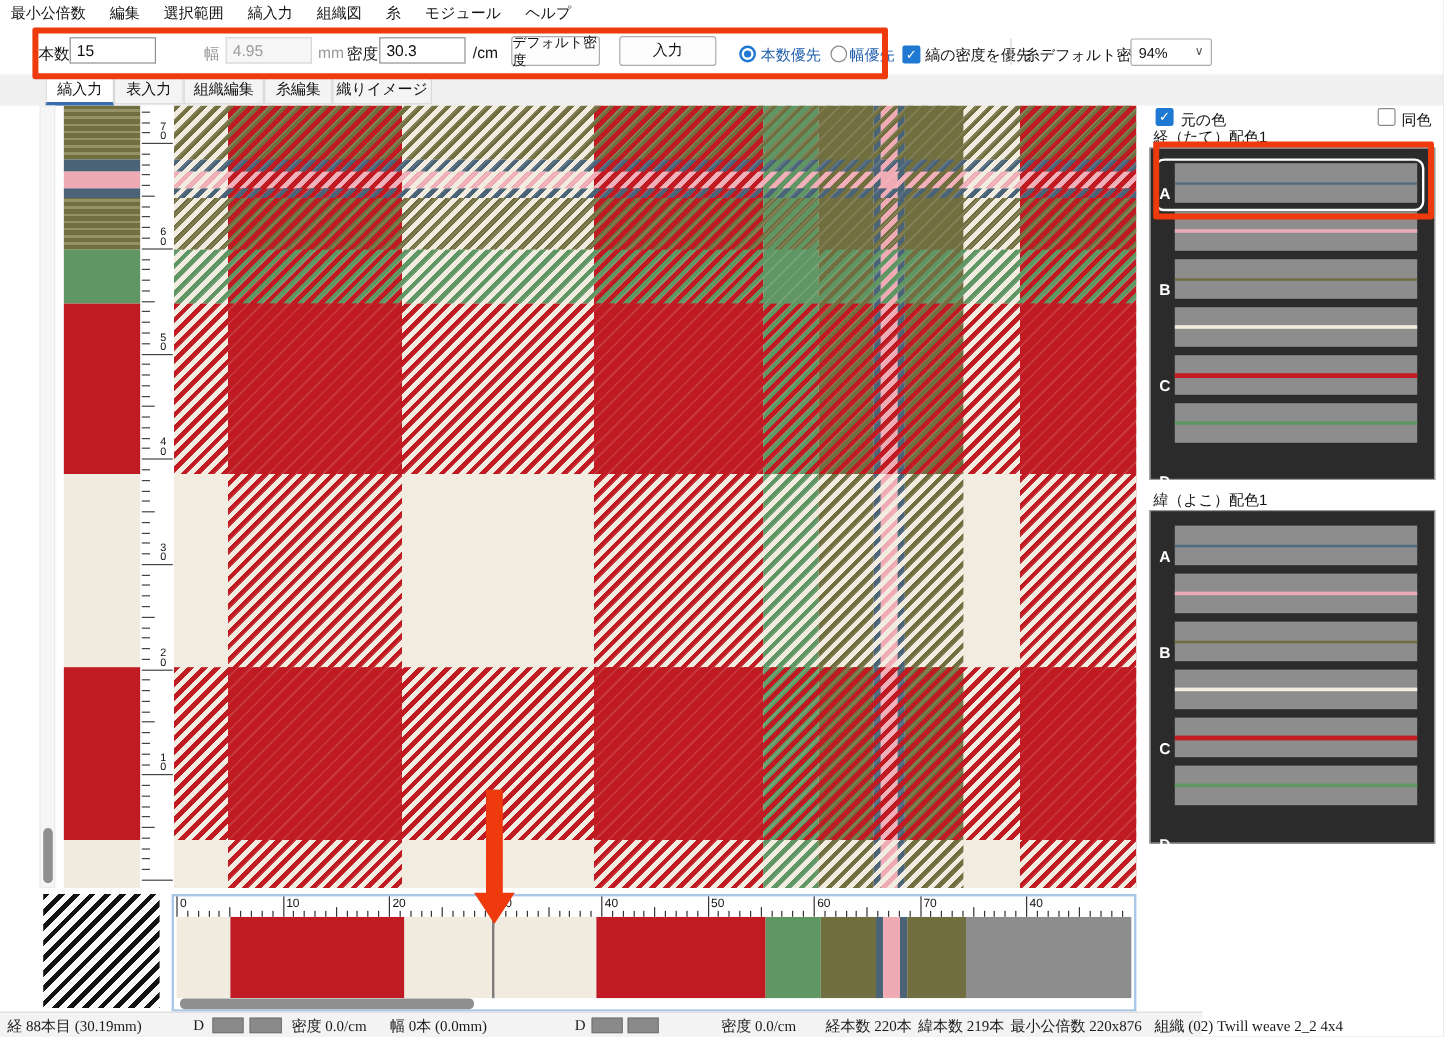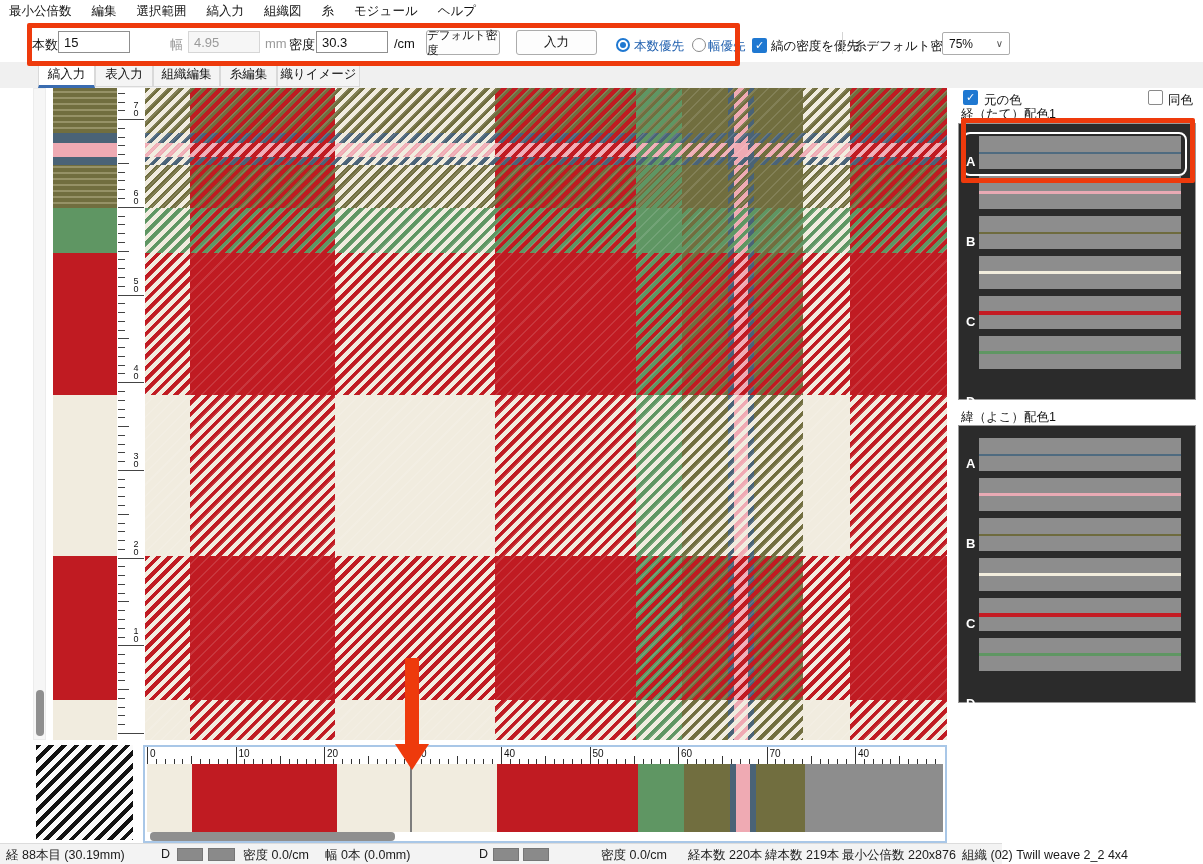--- a/index.html
+++ b/index.html
@@ -66,21 +66,21 @@
   #strip-panel{left:143px;top:745px;width:800px;height:94px;border:2px solid #a9c7e7;background:#fff;}
   #hruler{position:absolute;left:0;top:0;width:800px;height:17px;}
   .htick{position:absolute;width:1px;background:#333;}
   .hnum{position:absolute;top:1px;font-size:10px;color:#111;}
   #hstrip{position:absolute;left:2px;top:17px;width:796px;height:68px;display:flex;overflow:hidden;}
   .hband{height:100%;}
   #strip-cursor{position:absolute;left:265px;top:17px;width:2px;height:68px;background:#7d7d7d;}
   #hscrollbar{position:absolute;left:2px;top:85px;width:796px;height:9px;background:#fff;}
   #hthumb{position:absolute;left:3px;top:0;width:245px;height:9px;background:#8f8f8f;border-radius:4px;}
   
-  #statusbar{left:0;top:843px;width:1002px;height:21px;background:#f3f3f3;border-top:1px solid #dcdcdc;box-sizing:border-box;}
+  #statusbar{left:0;top:843px;width:1002px;height:21px;background:#f3f3f3;border-top:1px solid #dcdcdc;box-sizing:border-box;font-family:Liberation Serif, serif;}
   .sb-item{position:absolute;top:3px;font-size:12.5px;white-space:nowrap;color:#1a1a1a;}
   .sb-swatch{position:absolute;top:4px;height:13px;background:#8a8a8a;border:1px solid #767676;box-sizing:border-box;}
   
   .anno-rect{position:absolute;border:5px solid #ee3a0c;border-radius:2px;z-index:60;}
   #anno-arrow-shaft{position:absolute;left:405px;top:658px;width:14px;height:88px;background:#ee3a0c;z-index:60;}
   #anno-arrow-head{position:absolute;left:395px;top:744px;width:0;height:0;z-index:60;
                    border-left:17px solid transparent;border-right:17px solid transparent;border-top:26px solid #ee3a0c;}
 </style>
 </head>
 <body>
@@ -111,21 +111,21 @@
     <div class="abs tb-btn" style="left:516px;width:81px;font-size:12.5px">入力</div>
     <span class="abs radio on" style="left:616px"></span>
     <span class="abs rlabel" style="left:634px;color:#1f5fae">本数優先</span>
     <span class="abs radio off" style="left:692px"></span>
     <span class="abs rlabel" style="left:708px;color:#1f5fae">幅優先</span>
     <span class="abs chk on" style="left:752px">✓</span>
     <span class="abs rlabel" style="left:771px">縞の密度を優先</span>
     <div class="abs vsep" style="left:842px"></div>
     <span class="abs rlabel" style="left:854px">糸デフォルト密度</span>
     <div class="abs select" style="left:942px;width:68px">
-      <span>75%</span>
+      <span>94%</span>
       <span class="chev">∨</span>
     </div>
   </div>
 
   <div id="tabbar" class="abs">
       <div class="tab active" style="left: 38px; width: 57px;">縞入力</div>
       <div class="tab" style="left: 95px; width: 58px;">表入力</div>
       <div class="tab" style="left: 153px; width: 67px;">組織編集</div>
       <div class="tab" style="left: 220px; width: 57px;">糸編集</div>
       <div class="tab" style="left: 277px; width: 83px;">織りイメージ</div>

